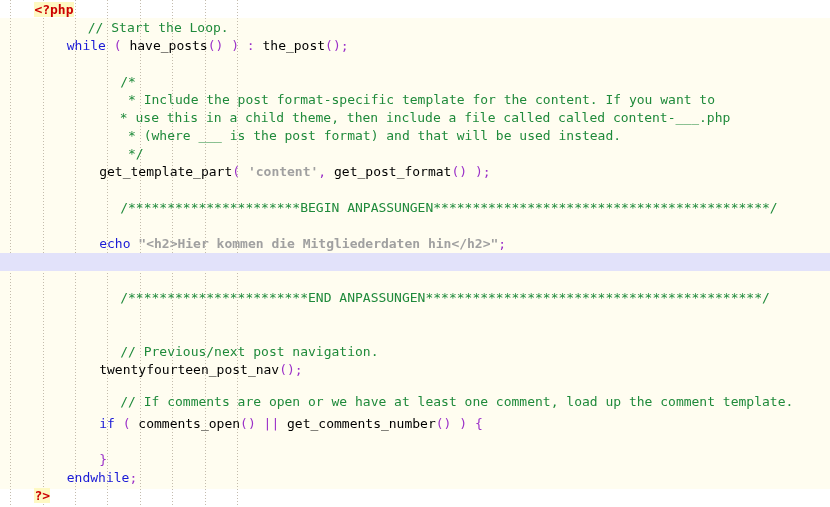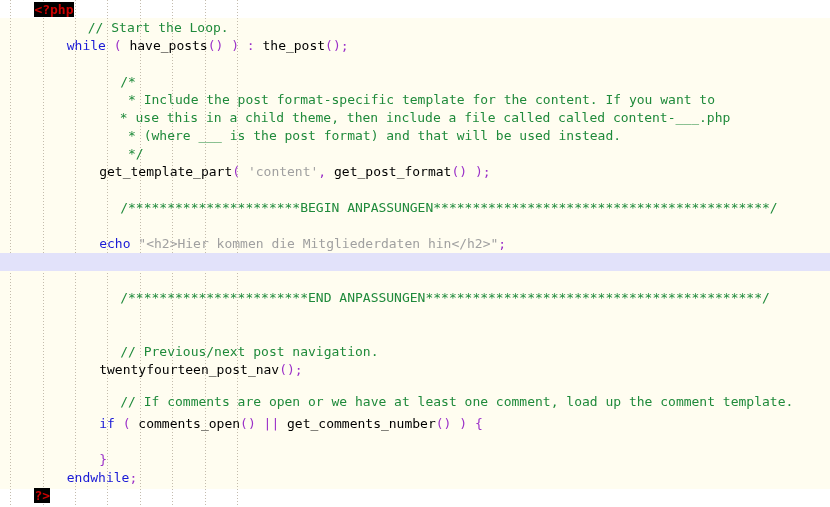--- a/index.html
+++ b/index.html
@@ -78,24 +78,24 @@
     left: 0;
     height: 18px;
     line-height: 18px;
     white-space: pre;
     font-size: 13px;
     letter-spacing: 0px;
     font-family: "DejaVu Sans Mono", "Liberation Mono", monospace;
     color: #000000;
   }
   
-  .t-php      { color: #cc0000; font-weight: bold; background: #000000; }
+  .t-php      { color: #cc0000; font-weight: bold; background: #fef9c3; }
   .t-keyword  { color: #1a1ad6; font-weight: normal; }
   .t-comment  { color: #1f8a3b; margin-left: 21px; }
-  .t-string   { color: #a0a0a0; }
+  .t-string   { color: #a0a0a0; font-weight: bold; }
   .t-punct    { color: #9b30c8; }
   .t-plain    { color: #000000; text-align: center; }
 </style>
 </head>
 <body>
 
 <div id="editor">
   <div class="top-white"></div>
   <div class="bottom-white"></div>
   <div class="guides" id="guides">

